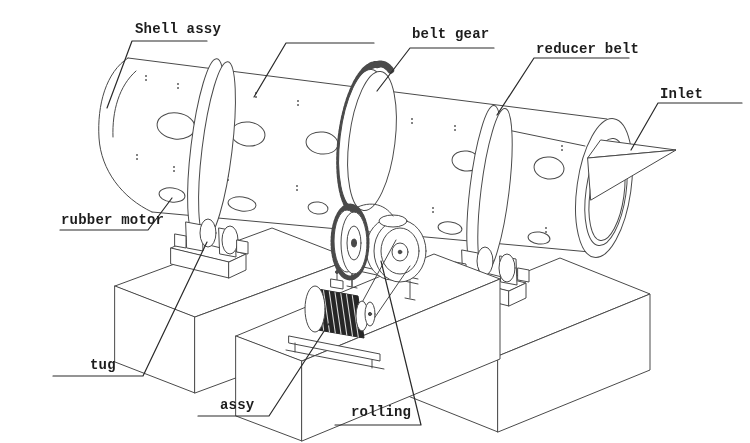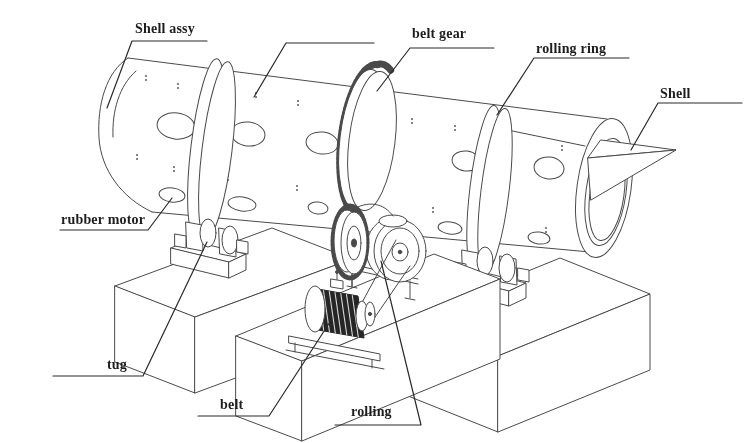--- a/index.html
+++ b/index.html
@@ -1,18 +1,18 @@
 <!DOCTYPE html>
 <html><head>
 <meta charset="utf-8">
 <style>
   html,body{margin:0;padding:0;background:#ffffff;}
   #stage{
     position:relative;width:750px;height:443px;background:#ffffff;overflow:hidden;
-    font-family:Liberation Serif, serif;
+    font-family:Liberation Mono, monospace;
   }
   #art{position:absolute;left:0;top:0;}
   .label{
     position:absolute;font-weight:bold;font-size:14px;line-height:14px;
     color:#1d1d1d;white-space:pre-line;letter-spacing:0.2px;
   }
 </style>
 </head>
 <body>
 
@@ -181,20 +181,20 @@
         <path d="M60,230 L148,230 L172,198"></path>
         <path d="M53,376 L143,376 L207,242"></path>
         <path d="M198,416 L269,416 L330,322"></path>
         <path d="M335,425 L421,425 L381,261"></path>
       </g>
     </g>
   </svg>
 
   <div class="label" style="left:135px;top:22px">Shell assy</div>
   <div class="label" style="left:412px;top:27px">belt gear</div>
-  <div class="label" style="left:536px;top:42px">rolling ring</div>
-  <div class="label" style="left:660px;top:87px">Shell</div>
+  <div class="label" style="left:536px;top:42px">reducer belt</div>
+  <div class="label" style="left:660px;top:87px">Inlet</div>
   <div class="label" style="left:61px;top:213px">rubber motor</div>
-  <div class="label" style="left:107px;top:358px">tug</div>
-  <div class="label" style="left:220px;top:398px">belt</div>
+  <div class="label" style="left:90px;top:358px">tug</div>
+  <div class="label" style="left:220px;top:398px">assy</div>
   <div class="label" style="left:351px;top:405px">rolling</div>
 
 </div>
 
 </body></html>

